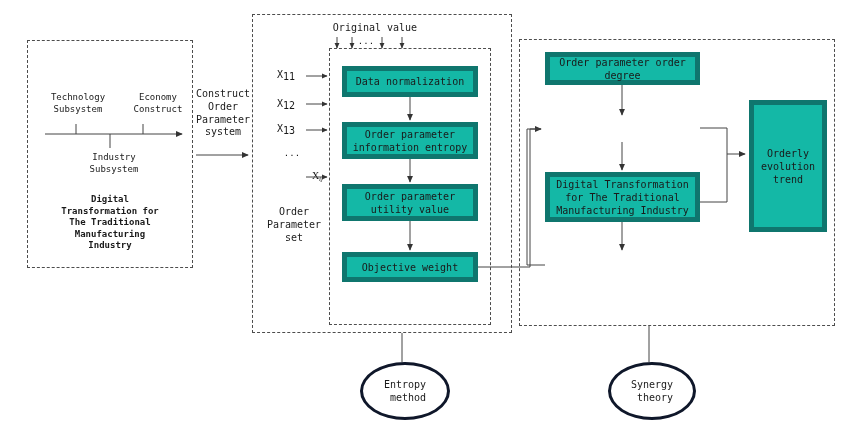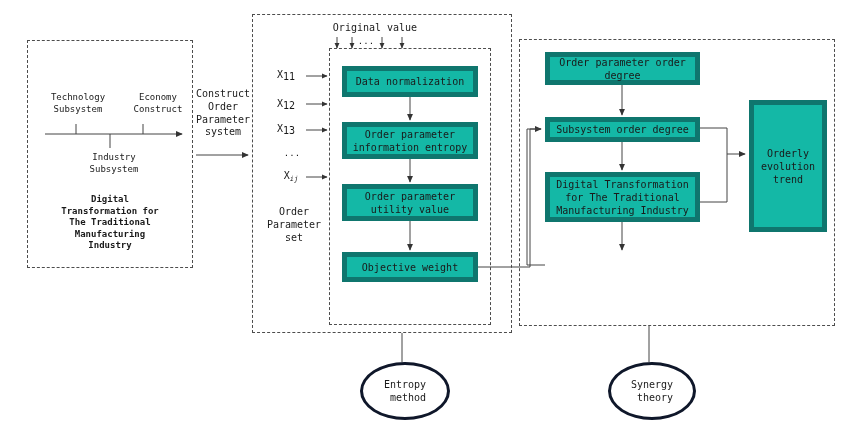--- a/index.html
+++ b/index.html
@@ -63,40 +63,39 @@
 Parameter
 system</div>
 
   <div class="lbl f10" style="left:316px;top:22px;width:118px;">Original value</div>
   <div class="lbl f9" style="left:356px;top:36px;width:20px;">...</div>
 
   <div class="lbl f10" style="left:277px;top:69px;width:28px;text-align:left;">X<span class="sub">11</span></div>
   <div class="lbl f10" style="left:277px;top:98px;width:28px;text-align:left;">X<span class="sub">12</span></div>
   <div class="lbl f10" style="left:277px;top:123px;width:28px;text-align:left;">X<span class="sub">13</span></div>
   <div class="lbl f9" style="left:280px;top:148px;width:24px;">...</div>
-  <div class="lbl f10" style="left:277px;top:170px;width:28px;text-align:center;">X<span class="subi">ij</span></div>
+  <div class="lbl f10" style="left:295px;top:170px;width:28px;text-align:right;font-family:Liberation Serif, serif;">X<span class="subi">ij</span></div>
 
   <div class="lbl f10" style="left: 258px; top: 206px; width: 72px; white-space: pre-line;">Order
 Parameter
 set</div>
 
   <div class="box f10" style="left:342px;top:66px;width:136px;height:31px;">Data normalization</div>
 
   <div class="box f10" style="left: 342px; top: 122px; width: 136px; height: 37px; white-space: pre-line;">Order parameter
 information entropy</div>
 
   <div class="box f10" style="left: 342px; top: 184px; width: 136px; height: 37px; white-space: pre-line;">Order parameter
 utility value</div>
 
   <div class="box f10" style="left:342px;top:252px;width:136px;height:30px;">Objective weight</div>
 
   <div class="box f10" style="left: 545px; top: 52px; width: 155px; height: 33px; white-space: pre-line;">Order parameter order
 degree</div>
 
-  <div class="box f10" style="left:545px;top:117px;width:155px;height:25px;">Subsystem order degree</div>
 
   <div class="box f10" style="left: 545px; top: 172px; width: 155px; height: 50px; white-space: pre-line;">Digital Transformation
 for The Traditional
 Manufacturing Industry</div>
 
 
   <div class="box f10" style="left: 749px; top: 100px; width: 78px; height: 132px; white-space: pre-line;">Orderly
 evolution
 trend</div>
 

